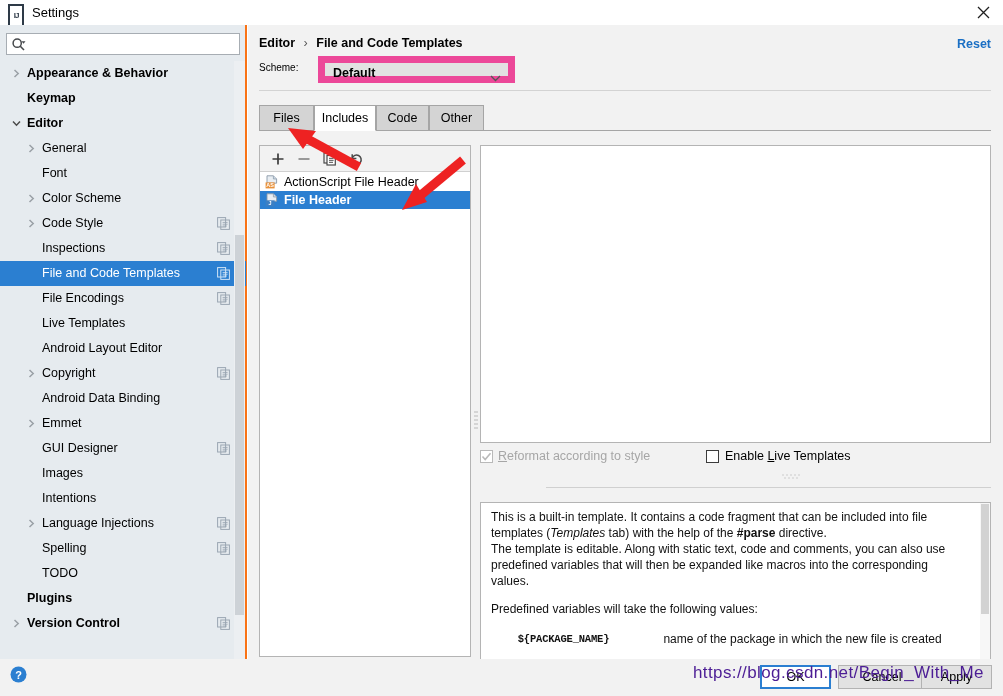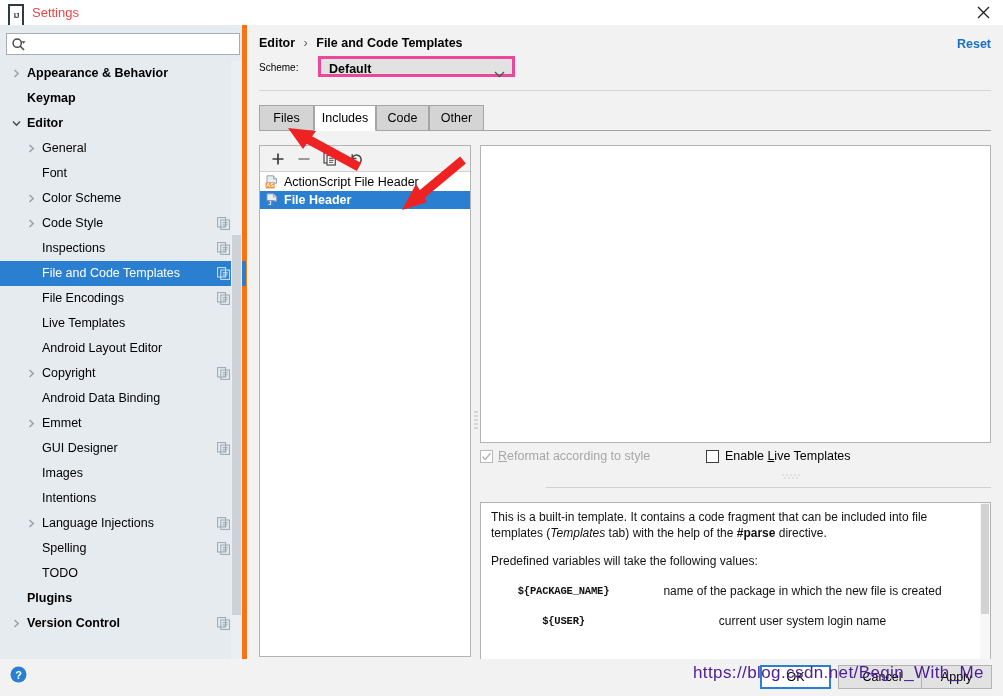--- a/index.html
+++ b/index.html
@@ -26,34 +26,34 @@
     background: #ffffff;
     border: 2px solid #2e3a47;
     box-sizing: border-box;
     display: flex; align-items: center; justify-content: center;
     font-size: 8px; font-weight: bold; color: #2e3a47;
     font-family: "Liberation Sans", sans-serif;
     letter-spacing: -1px;
   }
   #title-text {
     position: absolute; left: 32px; top: 5px;
-    font-size: 13px; color: #ef4444;
+    font-size: 13px; color: #000000;
   }
   #close-btn {
     position: absolute; right: 0px; top: 0px; width: 40px; height: 25px;
     display: flex; align-items: center; justify-content: center;
     cursor: pointer;
   }
   #close-btn svg { display:block; }
 
   
   #sidebar {
     position: absolute; left: 0; top: 25px; width: 247px; height: 634px;
     background: #e6ebef;
-    border-right: 5px solid #f97316;
+    border-right: 2px solid #f97316;
     box-sizing: border-box;
   }
   #search-wrap {
     position: absolute; left: 6px; top: 8px; width: 234px; height: 22px;
     background: #ffffff;
     border: 1px solid #a7adb3;
     box-sizing: border-box;
   }
   #search-icon-box {
     position: absolute; left: 4px; top: 3px; width: 18px; height: 16px;
@@ -123,23 +123,23 @@
   }
   #reset-link {
     position: absolute; right: 12px; top: 12px;
     color: #1a6fc4; font-weight: bold; font-size: 12.5px;
     cursor: pointer;
   }
   #scheme-label {
     position: absolute; left: 11px; top: 37px; font-size: 10px;
   }
   #scheme-combo {
-    position: absolute; left: 70px; top: 31px; width: 197px; height: 21px;
+    position: absolute; left: 70px; top: 31px; width: 197px; height: 27px;
     background: #e2e2e2;
-    border: 3px solid #ec4899;
+    border: 7px solid #ec4899;
     box-sizing: border-box;
     cursor: pointer;
   }
   #scheme-value {
     position: absolute; left: 8px; top: 3px;
     font-size: 12.5px; font-weight: bold;
   }
   #scheme-arrow {
     position: absolute; right: 7px; top: 8px;
   }
@@ -656,20 +656,21 @@
   </div>
 
   <div id="desc-legend">Description</div>
   <div id="desc-line"></div>
 
   <div id="desc-box">
     <div id="desc-inner">
       <p>
         <span>This is a built-in template. It contains a code fragment that can be included into file templates (</span><i>Templates</i><span> tab) with the help of the </span><b>#parse</b><span> directive.</span>
       </p>
+      <p>The template is editable. Along with static text, code and comments, you can also use predefined variables that will then be expanded like macros into the corresponding values.</p>
       <div class="sp"></div>
       <p>Predefined variables will take the following values:</p>
       <table class="vartable">
         <tbody id="var-rows">
             <tr>
               <td class="vn">${PACKAGE_NAME}</td>
               <td>name of the package in which the new file is created</td>
             </tr>
             <tr>
               <td class="vn">${USER}</td>

